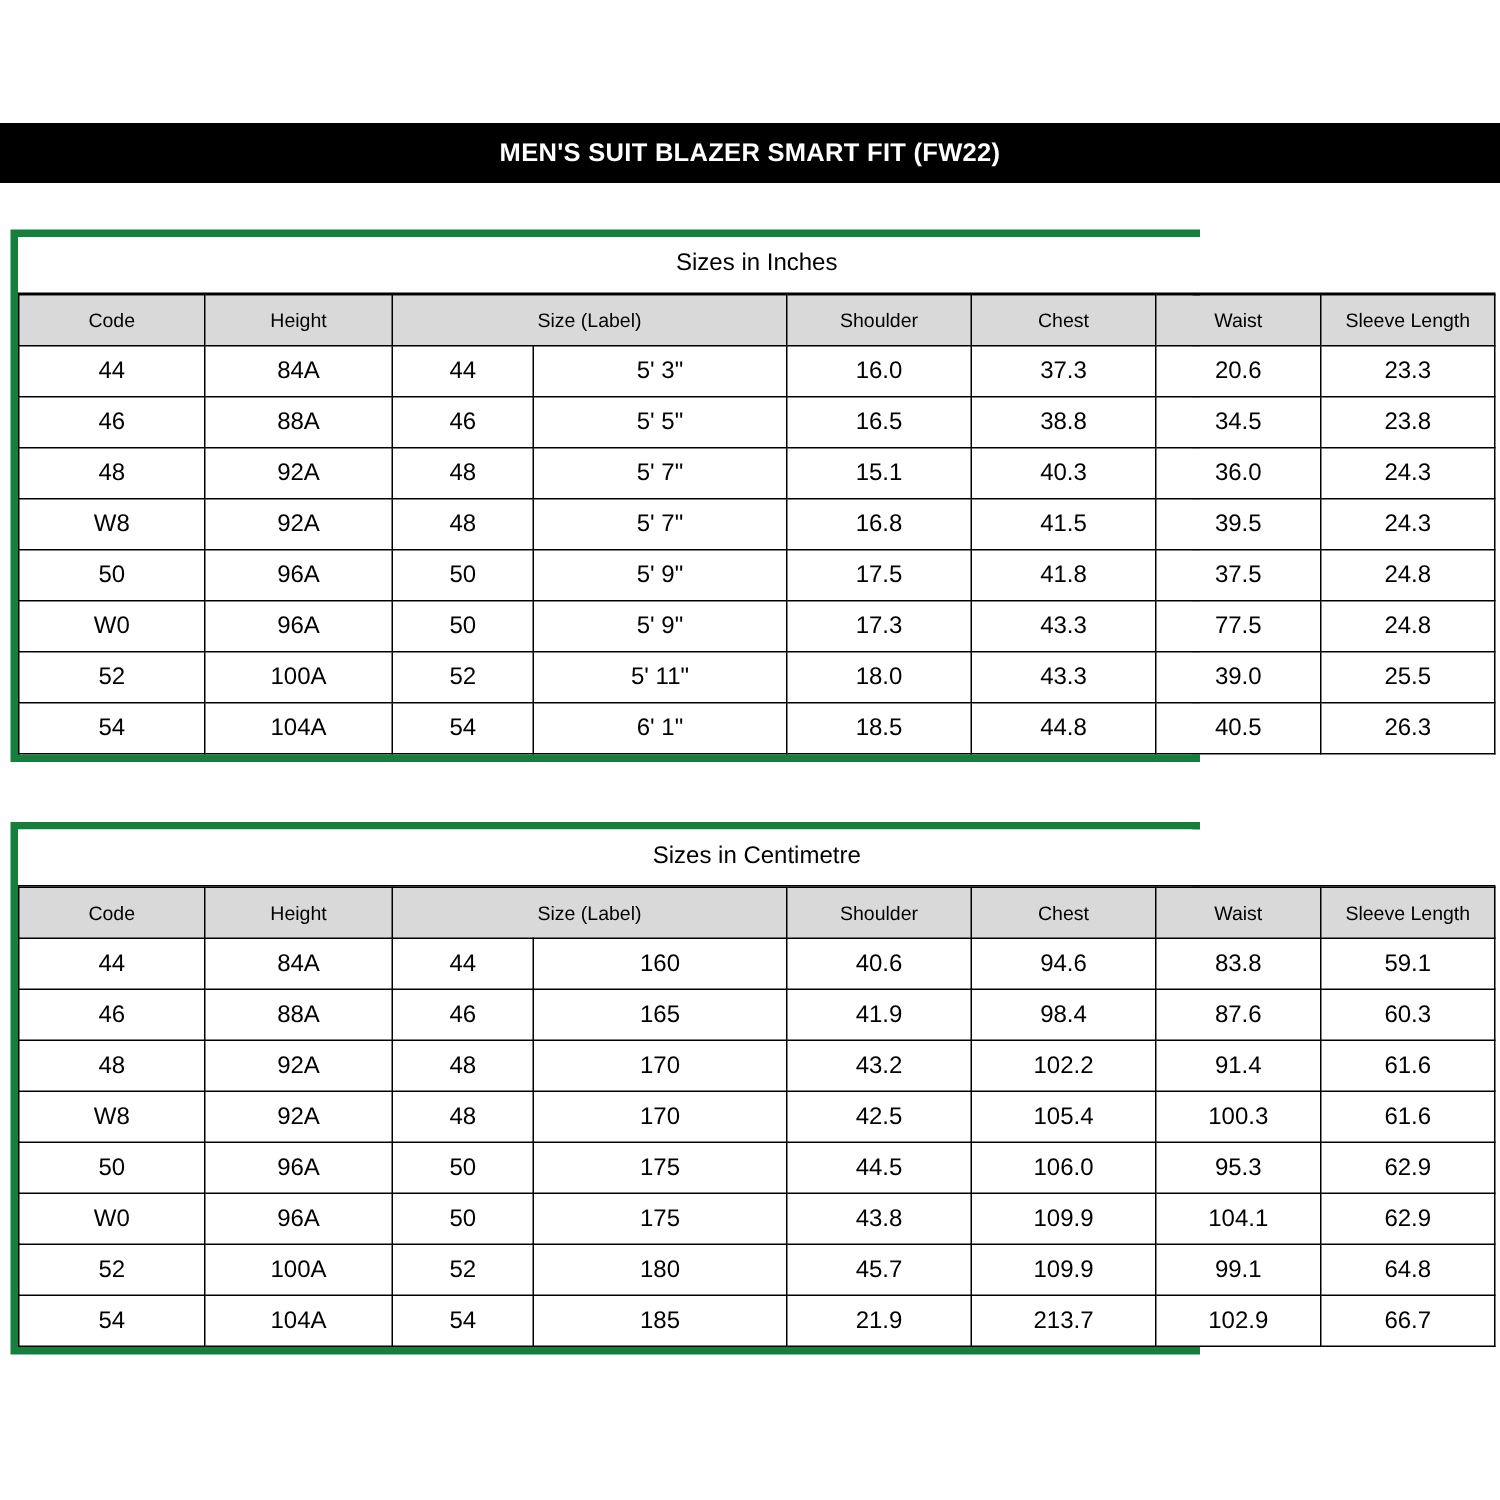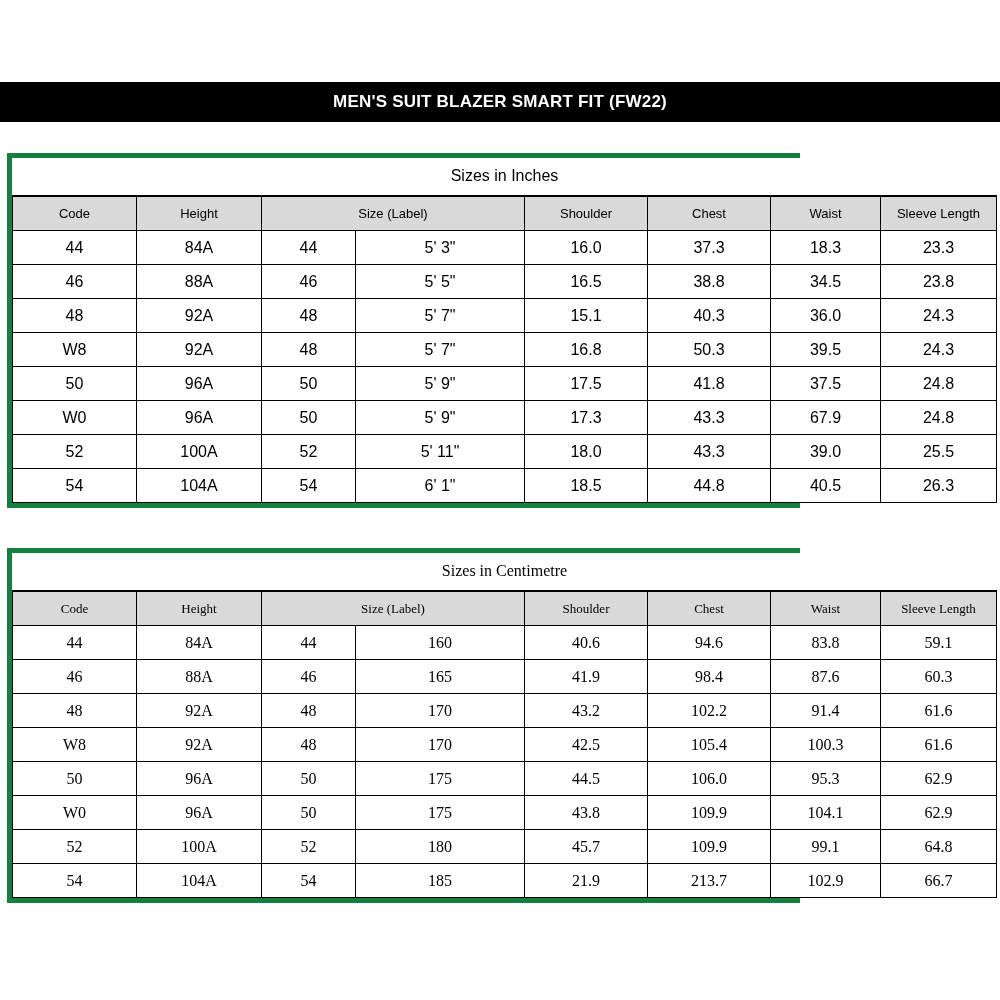--- a/index.html
+++ b/index.html
@@ -39,21 +39,21 @@
   }
   .table-wrap {
     position: absolute;
     left: 7px;
     width: 793px;
     border: 5px solid #15803d;
     box-sizing: border-box;
     background: #ffffff;
   }
   #table-inches { top: 153px; }
-  #table-cm { top: 548px; font-family: Liberation Serif, serif; }
+  #table-cm { top: 548px; }
 
   table {
     border-collapse: collapse;
     width: 100%;
     table-layout: fixed;
   }
   caption {
     caption-side: top;
     font-size: 16px;
     padding: 9px 0 10px 0;
@@ -122,21 +122,21 @@
         </tr>
       </thead>
       <tbody>
         <tr>
           <td>44</td>
           <td>84A</td>
           <td>44</td>
           <td>5' 3"</td>
           <td>16.0</td>
           <td>37.3</td>
-          <td>18.3</td>
+          <td>20.6</td>
           <td>23.3</td>
         </tr>
         <tr>
           <td>46</td>
           <td>88A</td>
           <td>46</td>
           <td>5' 5"</td>
           <td>16.5</td>
           <td>38.8</td>
           <td>34.5</td>
@@ -151,42 +151,42 @@
           <td>40.3</td>
           <td>36.0</td>
           <td>24.3</td>
         </tr>
         <tr>
           <td>W8</td>
           <td>92A</td>
           <td>48</td>
           <td>5' 7"</td>
           <td>16.8</td>
-          <td>50.3</td>
+          <td>41.5</td>
           <td>39.5</td>
           <td>24.3</td>
         </tr>
         <tr>
           <td>50</td>
           <td>96A</td>
           <td>50</td>
           <td>5' 9"</td>
           <td>17.5</td>
           <td>41.8</td>
           <td>37.5</td>
           <td>24.8</td>
         </tr>
         <tr>
           <td>W0</td>
           <td>96A</td>
           <td>50</td>
           <td>5' 9"</td>
           <td>17.3</td>
           <td>43.3</td>
-          <td>67.9</td>
+          <td>77.5</td>
           <td>24.8</td>
         </tr>
         <tr>
           <td>52</td>
           <td>100A</td>
           <td>52</td>
           <td>5' 11"</td>
           <td>18.0</td>
           <td>43.3</td>
           <td>39.0</td>

